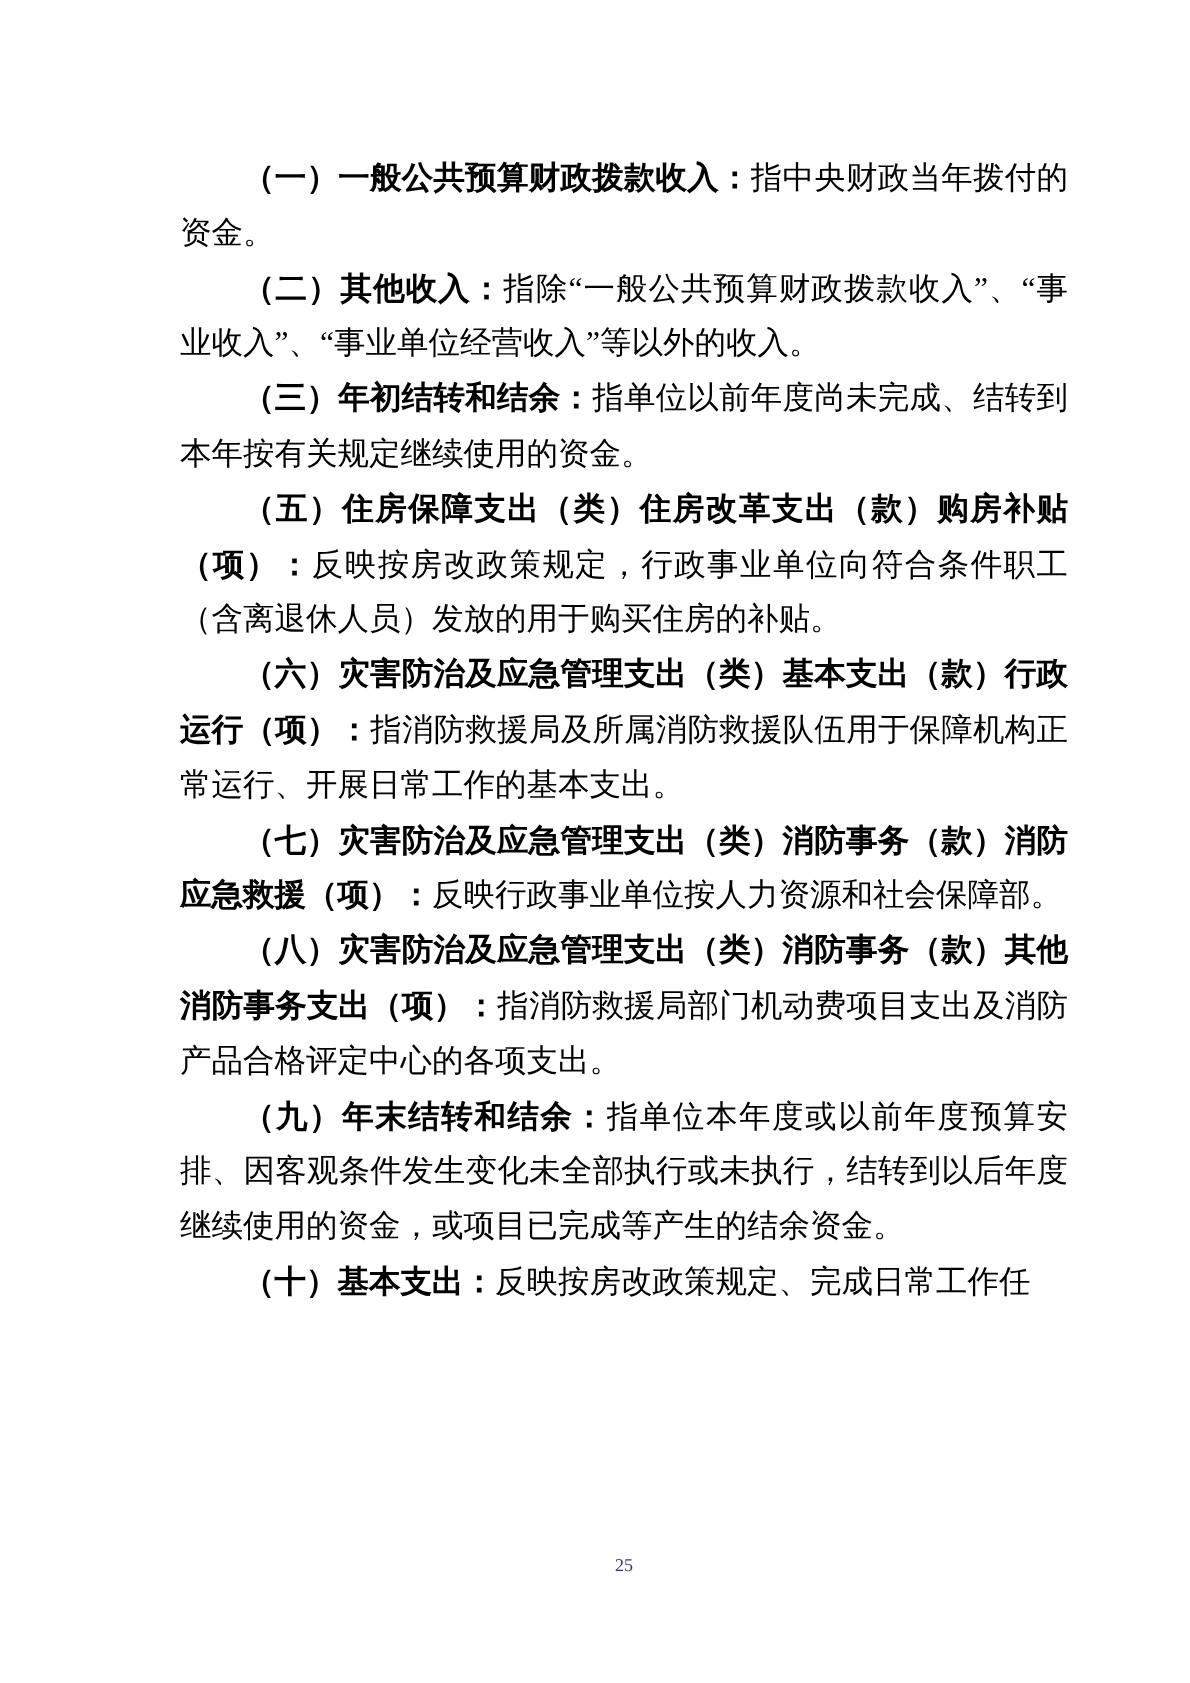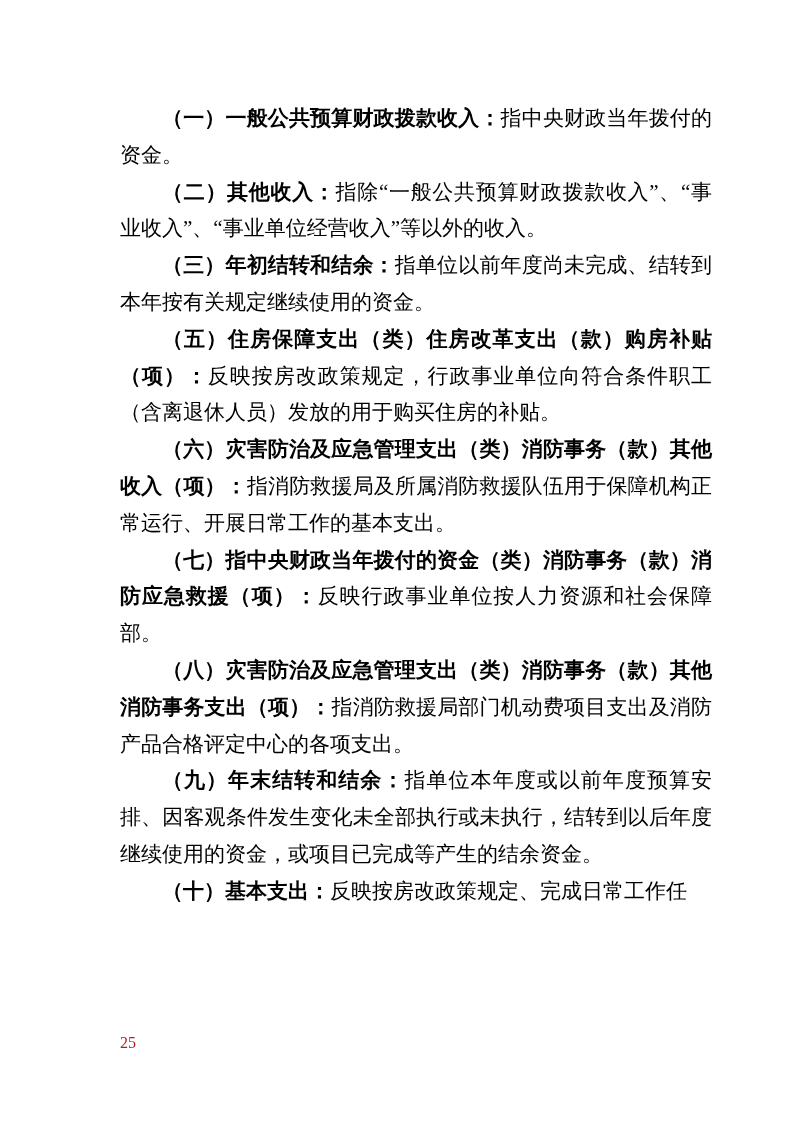--- a/index.html
+++ b/index.html
@@ -42,44 +42,44 @@
     font-weight: bold;
   }
   .para .body {
     font-weight: normal;
   }
   .page-number {
     position: absolute;
     left: 120px;
     top: 1034px;
     width: 592px;
-    text-align: left;
-    font-size: 16px;
+    text-align: center;
+    font-size: 12px;
     line-height: 18px;
-    color: #b91c1c;
+    color: #4c1d95;
   }
 </style>
 </head>
 <body>
 
 <div class="page">
   <div class="content">
 
     <p class="para"><b class="term">（一）一般公共预算财政拨款收入：</b><span class="body">指中央财政当年拨付的资金。</span></p>
 
     <p class="para"><b class="term">（二）其他收入：</b><span class="body">指除“一般公共预算财政拨款收入”、“事业收入”、“事业单位经营收入”等以外的收入。</span></p>
 
     <p class="para"><b class="term">（三）年初结转和结余：</b><span class="body">指单位以前年度尚未完成、结转到本年按有关规定继续使用的资金。</span></p>
 
 
     <p class="para"><b class="term">（五）住房保障支出（类）住房改革支出（款）购房补贴（项）：</b><span class="body">反映按房改政策规定，行政事业单位向符合条件职工（含离退休人员）发放的用于购买住房的补贴。</span></p>
 
-    <p class="para"><b class="term">（六）灾害防治及应急管理支出（类）消防事务（款）其他收入（项）：</b><span class="body">指消防救援局及所属消防救援队伍用于保障机构正常运行、开展日常工作的基本支出。</span></p>
+    <p class="para"><b class="term">（六）灾害防治及应急管理支出（类）基本支出（款）行政运行（项）：</b><span class="body">指消防救援局及所属消防救援队伍用于保障机构正常运行、开展日常工作的基本支出。</span></p>
 
-    <p class="para"><b class="term">（七）指中央财政当年拨付的资金（类）消防事务（款）消防应急救援（项）：</b><span class="body">反映行政事业单位按人力资源和社会保障部。</span></p>
+    <p class="para"><b class="term">（七）灾害防治及应急管理支出（类）消防事务（款）消防应急救援（项）：</b><span class="body">反映行政事业单位按人力资源和社会保障部。</span></p>
 
     <p class="para"><b class="term">（八）灾害防治及应急管理支出（类）消防事务（款）其他消防事务支出（项）：</b><span class="body">指消防救援局部门机动费项目支出及消防产品合格评定中心的各项支出。</span></p>
 
     <p class="para"><b class="term">（九）年末结转和结余：</b><span class="body">指单位本年度或以前年度预算安排、因客观条件发生变化未全部执行或未执行，结转到以后年度继续使用的资金，或项目已完成等产生的结余资金。</span></p>
 
     <p class="para"><b class="term">（十）基本支出：</b><span class="body">反映按房改政策规定、完成日常工作任</span></p>
 
   </div>
 
   <div class="page-number">25</div>

